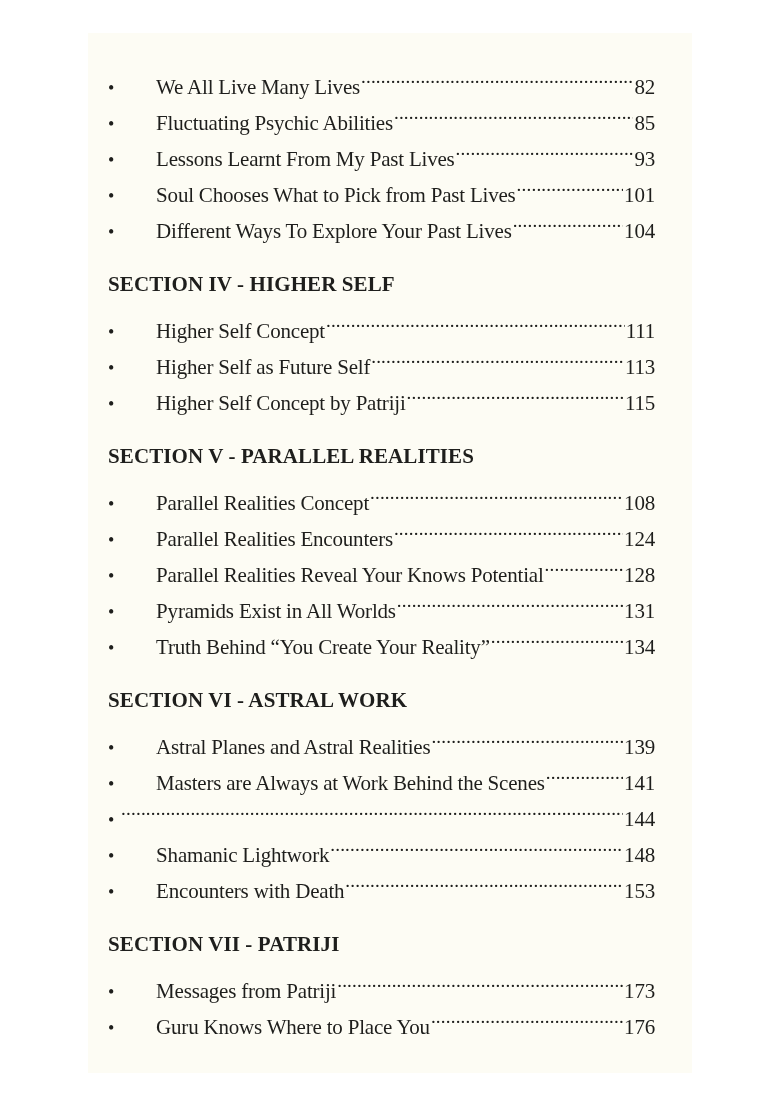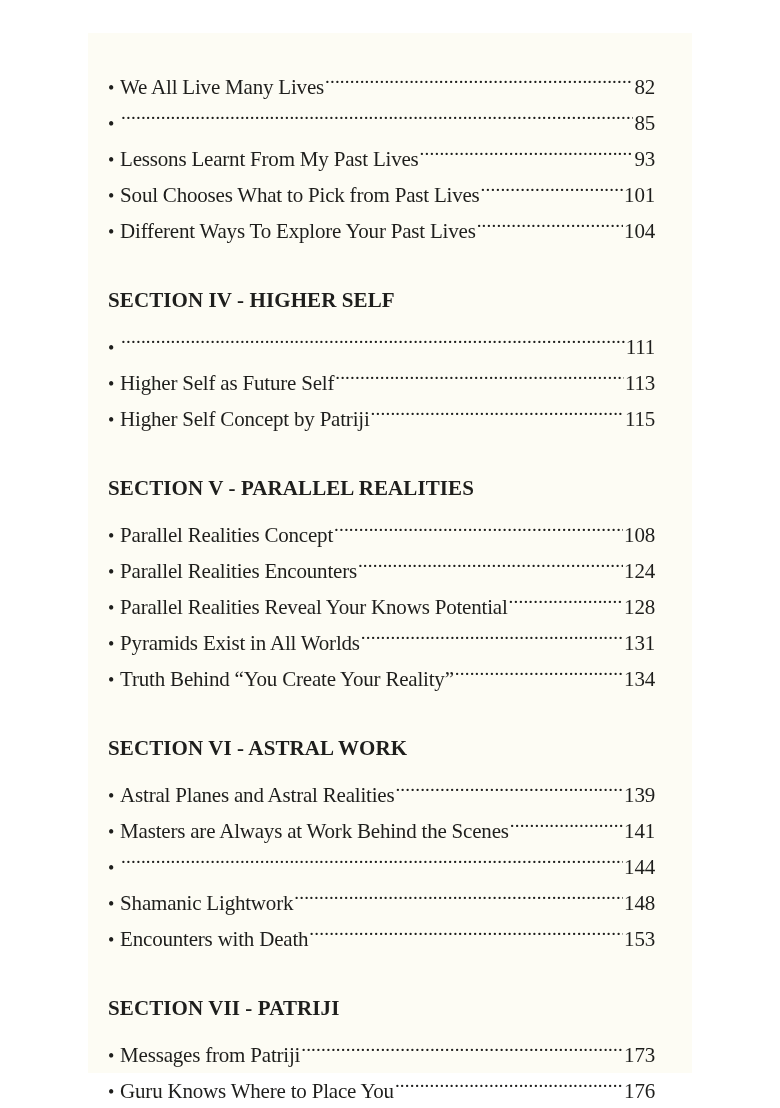--- a/index.html
+++ b/index.html
@@ -29,21 +29,21 @@
       line-height: 36px;
       font-size: 21px;
       letter-spacing: -0.2px;
       white-space: nowrap;
     }
     .bullet {
       flex: 0 0 auto;
       margin-right: 6px;
       font-size: 18px;
     }
-    .title { flex: 0 0 auto; }
+    .title { flex: 0 0 auto; margin-left: 36px; }
     .leader {
       flex: 1 1 auto;
       overflow: hidden;
       margin: 0 1px;
       position: relative;
       height: 36px;
     }
     .leader::before {
       content: "..................................................................................................................................................................................................................";
       position: absolute;
@@ -55,40 +55,41 @@
     }
     .pagenum {
       flex: 0 0 auto;
       text-align: left;
     }
     .section-heading {
       font-weight: bold;
       font-size: 21px;
       height: 36px;
       line-height: 36px;
-      margin-top: 44px;
+      margin-top: 28px;
       letter-spacing: 0.1px;
     }
     .section { }
   </style>
 </head>
 <body>
 
 <div class="page">
   <div class="content">
 
     <div class="section">
       <div class="entry">
         <span class="bullet">•</span>
         <span class="title">We All Live Many Lives</span>
         <span class="leader"></span>
         <span class="pagenum">82</span>
       </div>
       <div class="entry">
         <span class="bullet">•</span>
+        <span class="title">Fluctuating Psychic Abilities</span>
         <span class="leader"></span>
         <span class="pagenum">85</span>
       </div>
       <div class="entry">
         <span class="bullet">•</span>
         <span class="title">Lessons Learnt From My Past Lives</span>
         <span class="leader"></span>
         <span class="pagenum">93</span>
       </div>
       <div class="entry">
@@ -102,20 +103,21 @@
         <span class="title">Different Ways To Explore Your Past Lives</span>
         <span class="leader"></span>
         <span class="pagenum">104</span>
       </div>
     </div>
 
     <div class="section">
       <div class="section-heading">SECTION IV - HIGHER SELF</div>
       <div class="entry">
         <span class="bullet">•</span>
+        <span class="title">Higher Self Concept</span>
         <span class="leader"></span>
         <span class="pagenum">111</span>
       </div>
       <div class="entry">
         <span class="bullet">•</span>
         <span class="title">Higher Self as Future Self</span>
         <span class="leader"></span>
         <span class="pagenum">113</span>
       </div>
       <div class="entry">

